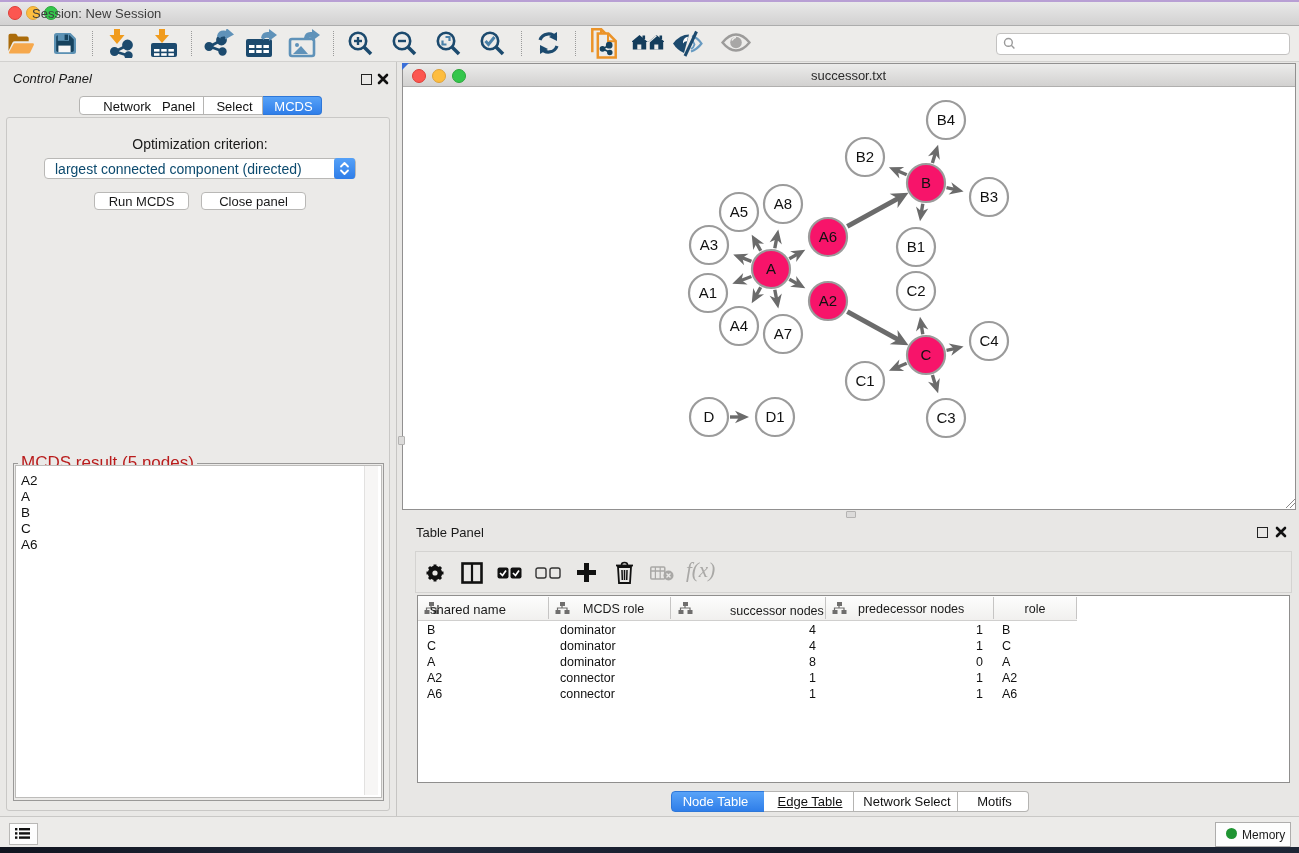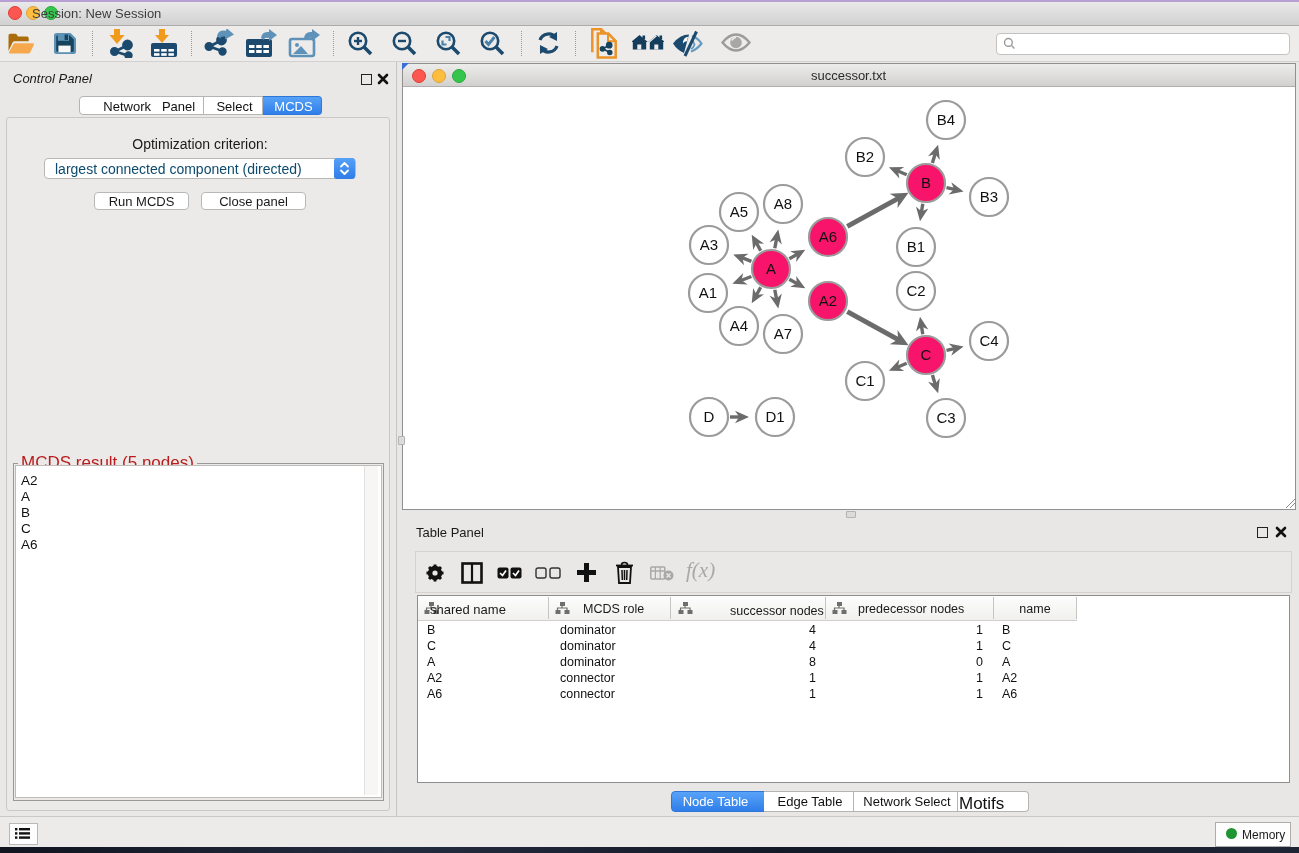--- a/index.html
+++ b/index.html
@@ -422,35 +422,35 @@
       <rect x="5" y="1" width="5" height="4"></rect>
       <rect x="0.5" y="9" width="5" height="4"></rect>
       <rect x="9.5" y="9" width="5" height="4"></rect>
       <path d="M7 5 L7 7 L2.5 7 L2.5 9 M7 7 L12 7 L12 9" stroke="#6f6e6d" fill="none" stroke-width="1.2"></path>
     </g>
   </svg>
 <div class="txt" style="left:430px;top:602px;font-size:13px;color:#1a1a1a;">shared name</div>
 <div class="txt" style="left:583px;top:602px;font-size:12.5px;color:#1a1a1a;">MCDS role</div>
 <div class="txt" style="left:702px;top:604px;font-size:12.5px;color:#1a1a1a;margin-left:28px;">successor nodes</div>
 <div class="txt" style="left:858px;top:602px;font-size:12.5px;color:#1a1a1a;">predecessor nodes</div>
-<div class="txt" style="left:994px;top:602px;width:82px;text-align:center;font-size:12.5px;color:#1a1a1a;">name</div>
+<div class="txt" style="left:994px;top:602px;width:82px;text-align:center;font-size:12.5px;color:#1a1a1a;">role</div>
 <div class="txt" style="left:427px;top:622px;font-size:12.5px;color:#111;line-height:16px;">B<br>C<br>A<br>A2<br>A6</div>
 <div class="txt" style="left:560px;top:622px;font-size:12.5px;color:#111;line-height:16px;">dominator<br>dominator<br>dominator<br>connector<br>connector</div>
 <div class="txt" style="left:740px;top:622px;width:76px;text-align:right;font-size:12.5px;color:#111;line-height:16px;">4<br>4<br>8<br>1<br>1</div>
 <div class="txt" style="left:907px;top:622px;width:76px;text-align:right;font-size:12.5px;color:#111;line-height:16px;">1<br>1<br>0<br>1<br>1</div>
 <div class="txt" style="left:1002px;top:622px;font-size:12.5px;color:#111;line-height:16px;">B<br>C<br>A<br>A2<br>A6</div>
 
 <div class="abs" style="left:671px;top:791px;width:92px;height:19px;background:linear-gradient(#58a3f8,#2f7ee9);border:1px solid #2e77d8;border-radius:4px 0 0 4px;"></div>
 <div class="abs" style="left:764px;top:791px;width:89px;height:19px;background:#fff;border:1px solid #b5b4b2;border-left:none;"></div>
 <div class="abs" style="left:854px;top:791px;width:103px;height:19px;background:#fff;border:1px solid #b5b4b2;border-left:none;"></div>
 <div class="abs" style="left:958px;top:791px;width:70px;height:19px;background:#fff;border:1px solid #b5b4b2;border-left:none;border-radius:0 4px 4px 0;"></div>
 <div class="txt" style="left:671px;top:794px;width:89px;text-align:center;font-size:13px;color:#fff;">Node Table</div>
-<div class="txt" style="left:765px;top:794px;width:90px;text-align:center;font-size:13px;color:#111;">Edge Table</div>
+<div class="txt" style="left:765px;top:794px;width:90px;text-align:center;font-size:13px;color:#111;text-decoration:underline;">Edge Table</div>
 <div class="txt" style="left:855px;top:794px;width:104px;text-align:center;font-size:13px;color:#111;">Network Select</div>
-<div class="txt" style="left:959px;top:794px;width:71px;text-align:left;font-size:17px;color:#111;">Motifs</div>
+<div class="txt" style="left:959px;top:794px;width:71px;text-align:center;font-size:13px;color:#111;">Motifs</div>
 
 <div class="abs" style="left:0;top:816px;width:1299px;height:31px;background:#ecebe9;border-top:1px solid #c9c8c6;"></div>
 <div class="abs" style="left:9px;top:823px;width:27px;height:20px;background:#fdfdfd;border:1px solid #b9b8b6;"></div>
 <svg class="abs" style="left:15px;top:828px;" width="15" height="11" viewBox="0 0 15 11">
     <g fill="#111">
       <rect x="0" y="0" width="2.4" height="2.4"></rect>
       <rect x="0" y="4.2" width="2.4" height="2.4"></rect>
       <rect x="0" y="8.4" width="2.4" height="2.4"></rect>
       <rect x="4" y="0" width="11" height="2.4"></rect>
       <rect x="4" y="4.2" width="11" height="2.4"></rect>

